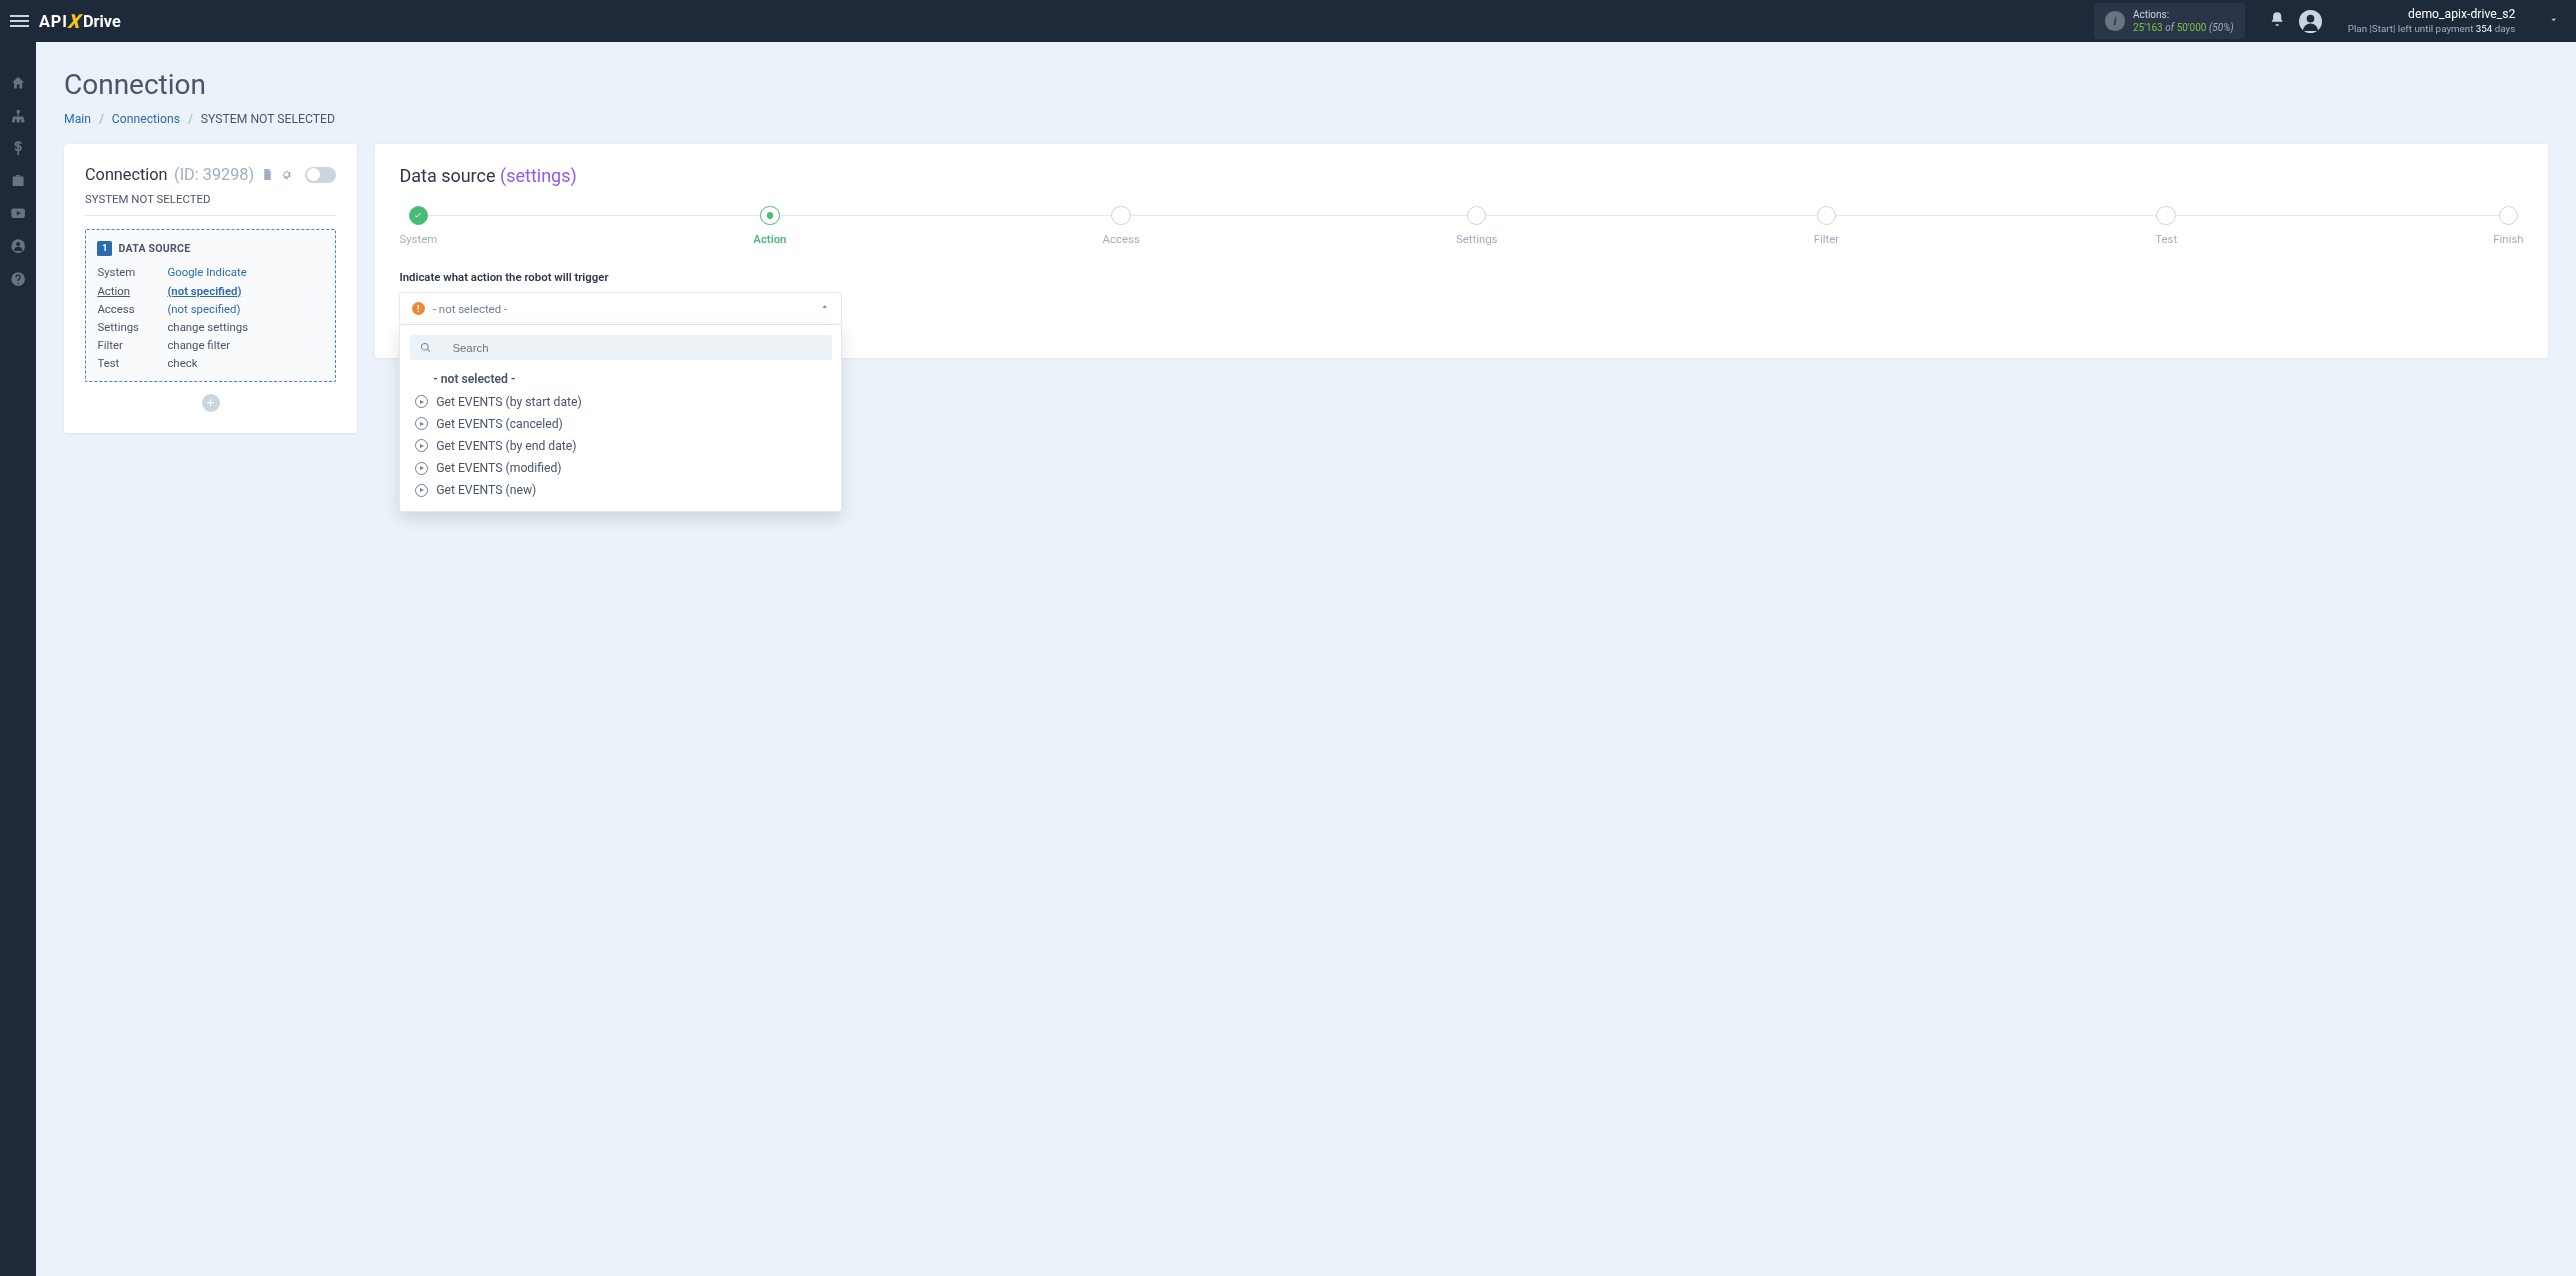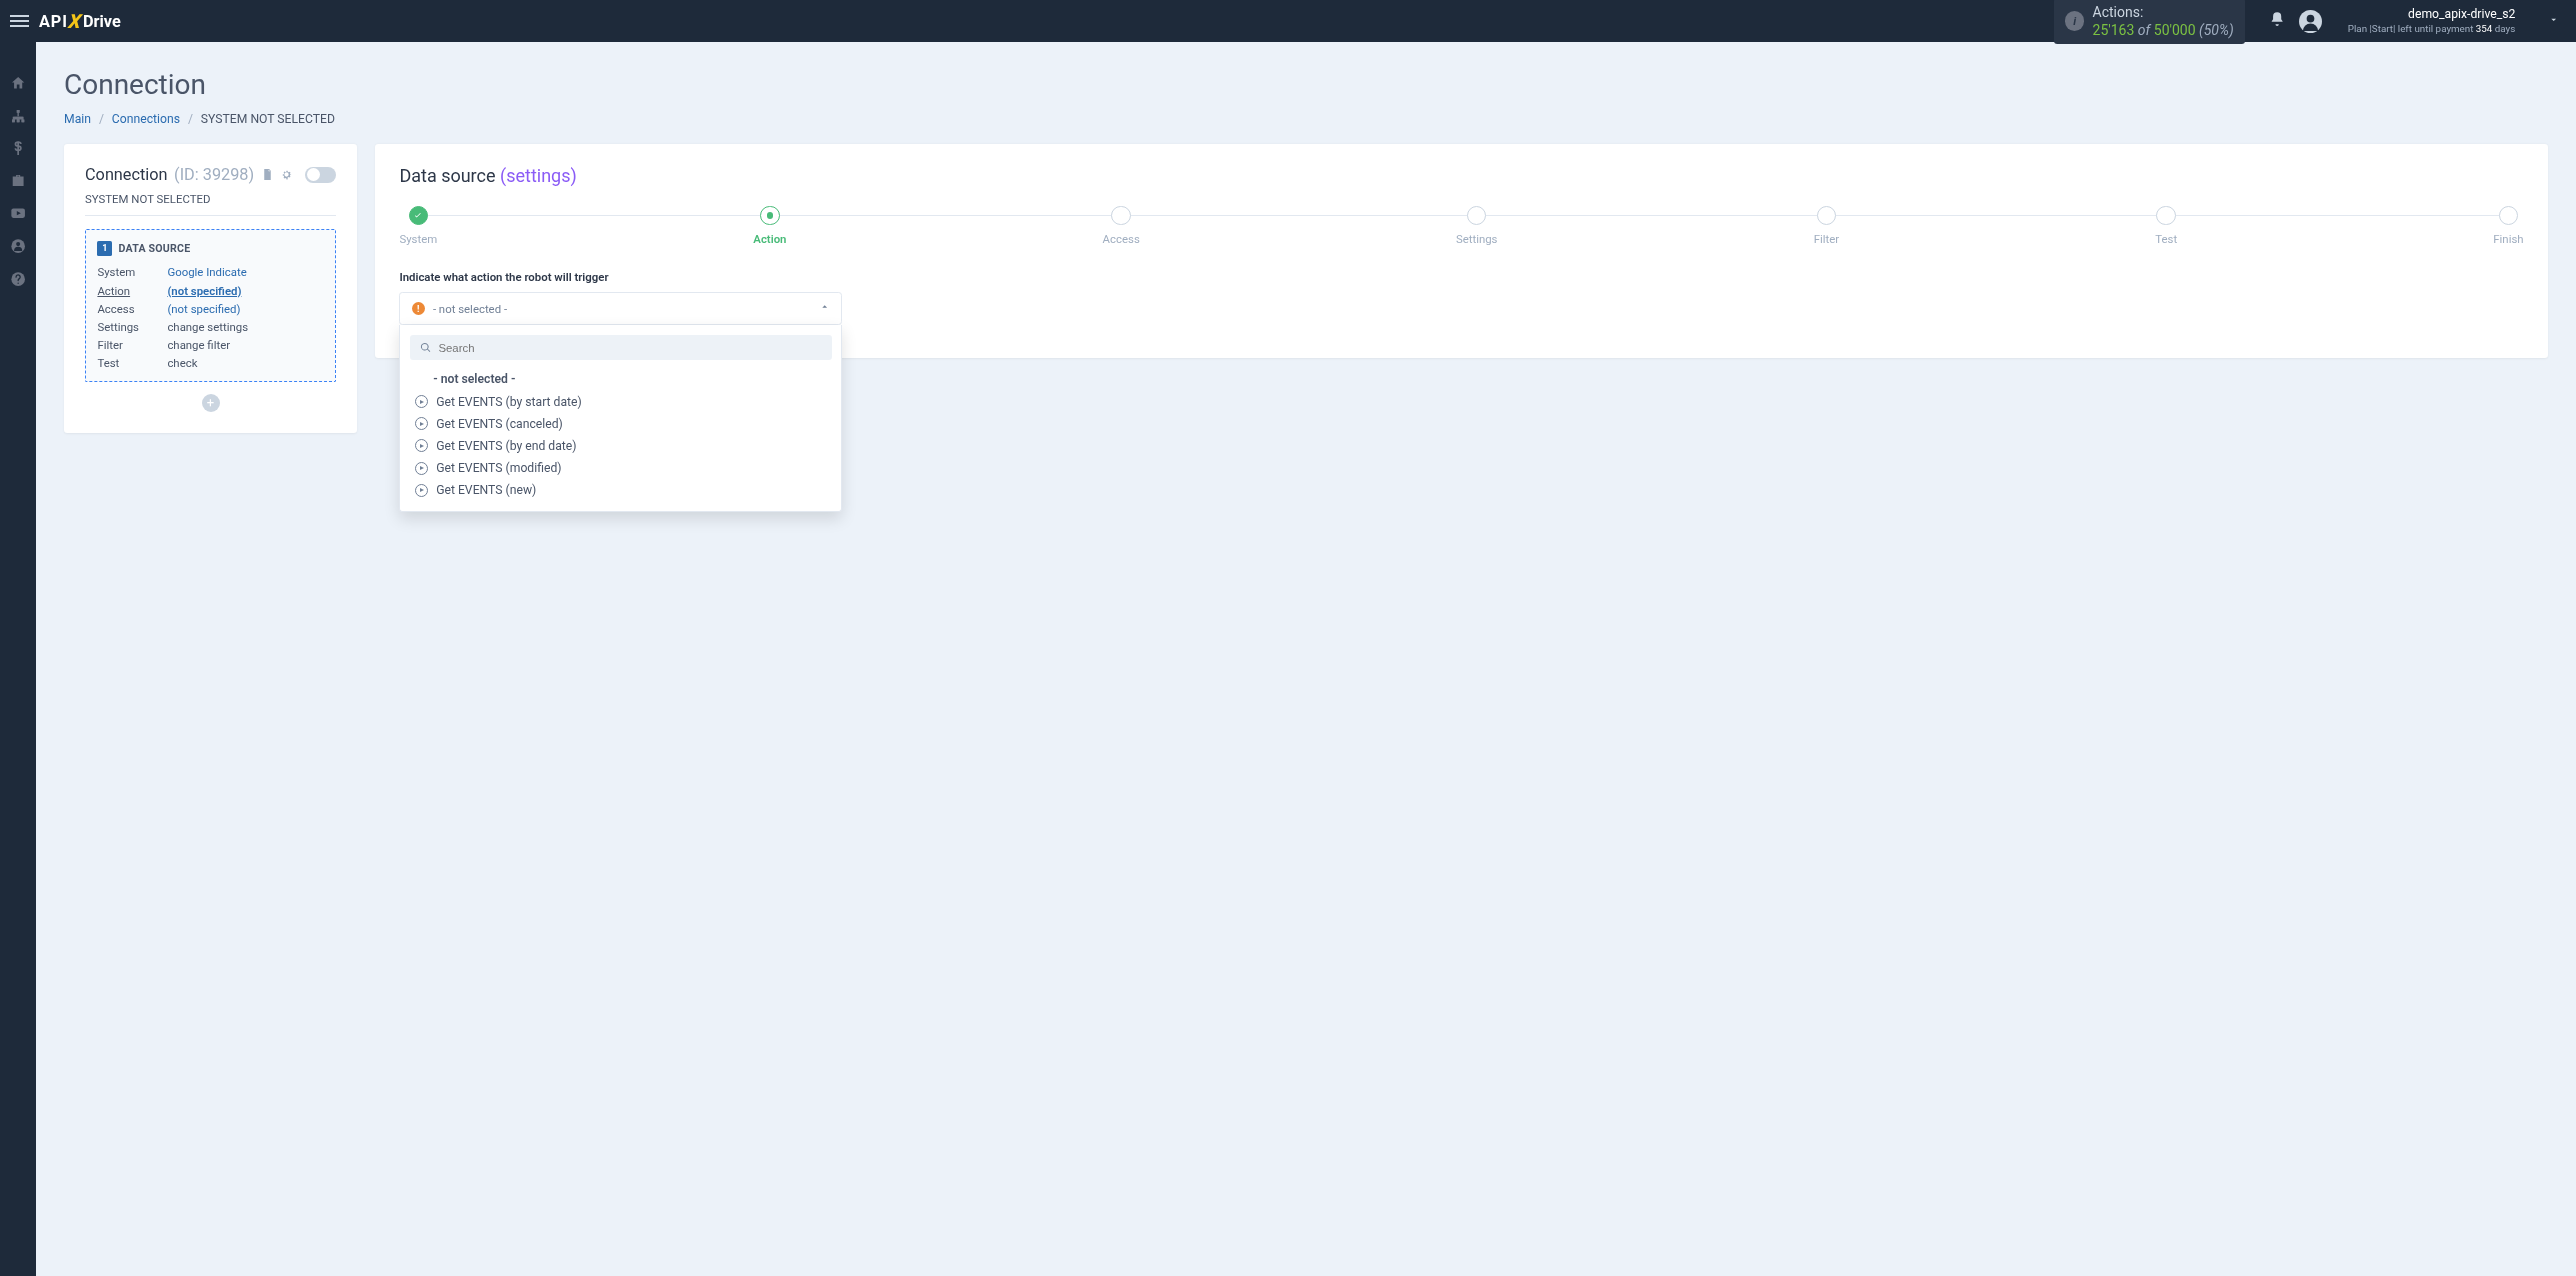--- a/index.html
+++ b/index.html
@@ -35,21 +35,21 @@
   border-radius: 3.3px;
   padding: 4.9px 11.4px;
   display: flex; align-items: center; gap: 8.1px;
   margin-right: 16.3px;
 }
 .actions-box .info-ic {
   width: 19.5px; height: 19.5px; border-radius: 50%; background: #6b7280;
   display: flex; align-items: center; justify-content: center;
   color: #2a3647; font-weight: bold; font-style: italic; font-size: 11.4px;
 }
-.actions-text { font-size: 14px; line-height: 1.3; }
+.actions-text { font-size: 10px; line-height: 1.3; }
 .actions-text .line1 { color: #cbd5e0; }
 .actions-text .line2 .count { color: #7bc142; }
 .actions-text .line2 .of { color: #a0aec0; font-style: italic; }
 .actions-text .line2 .total { color: #7bc142; }
 .actions-text .line2 .pct { color: #a0aec0; font-style: italic; }
 .bell-ic, .user-ic { margin: 0 8.1px; }
 .bell-ic svg, .user-ic svg { fill: #cbd5e0; }
 .user-block { display: flex; align-items: center; gap: 26px; margin-left: 4.9px; text-align: right; }
 .user-text { font-size: 10.6px; line-height: 1.3; }
 .user-text .uname { color: #fff; font-size: 12.2px; }
@@ -129,21 +129,21 @@
 .select-box .warn-ic { width: 13px; height: 13px; border-radius: 50%; background: #ed8936; color: #fff; display: flex; align-items: center; justify-content: center; font-size: 9px; font-weight: 700; }
 .select-box .val { color: #718096; flex: 1; }
 .select-box .chev2 svg { fill: #718096; width: 11.4px; height: 11.4px; }
 
 .dropdown {
   position: absolute; top: 33px; left: 0; right: 0;
   background: #fff; border: 0.8px solid #e2e8f0; border-top: none;
   border-radius: 0 0 3.3px 3.3px; box-shadow: 0 6.5px 16.3px rgba(0,0,0,0.12);
   padding: 9.8px; z-index: 10;
 }
-.search-box { background: #edf2f7; border-radius: 3.3px; padding: 6.5px 9.8px; display: flex; align-items: center; gap: 7px; margin-bottom: 8.1px; }
+.search-box { background: #edf2f7; border-radius: 3.3px; padding: 6.5px 9.8px; display: flex; align-items: center; gap: 21px; margin-bottom: 8.1px; }
 .search-box svg { width: 11.4px; height: 11.4px; fill: #718096; }
 .search-box input { border: none; background: transparent; outline: none; flex: 1; font-size: 11.4px; color: #4a5568; }
 .dd-list { display: flex; flex-direction: column; }
 .dd-item { display: flex; align-items: center; gap: 8.1px; padding: 4.1px 4.9px; cursor: pointer; border-radius: 2.4px; font-size: 12.2px; }
 .dd-item.header { font-weight: 600; color: #4a5568; padding-left: 23px; }
 .dd-item .play-ic { width: 13px; height: 13px; border: 1.2px solid #718096; border-radius: 50%; display: flex; align-items: center; justify-content: center; flex-shrink: 0; }
 .dd-item .play-ic::after { content: ""; border-left: 4.1px solid #718096; border-top: 2.4px solid transparent; border-bottom: 2.4px solid transparent; margin-left: 0.8px; }
 </style>
 </head>
 <body>

